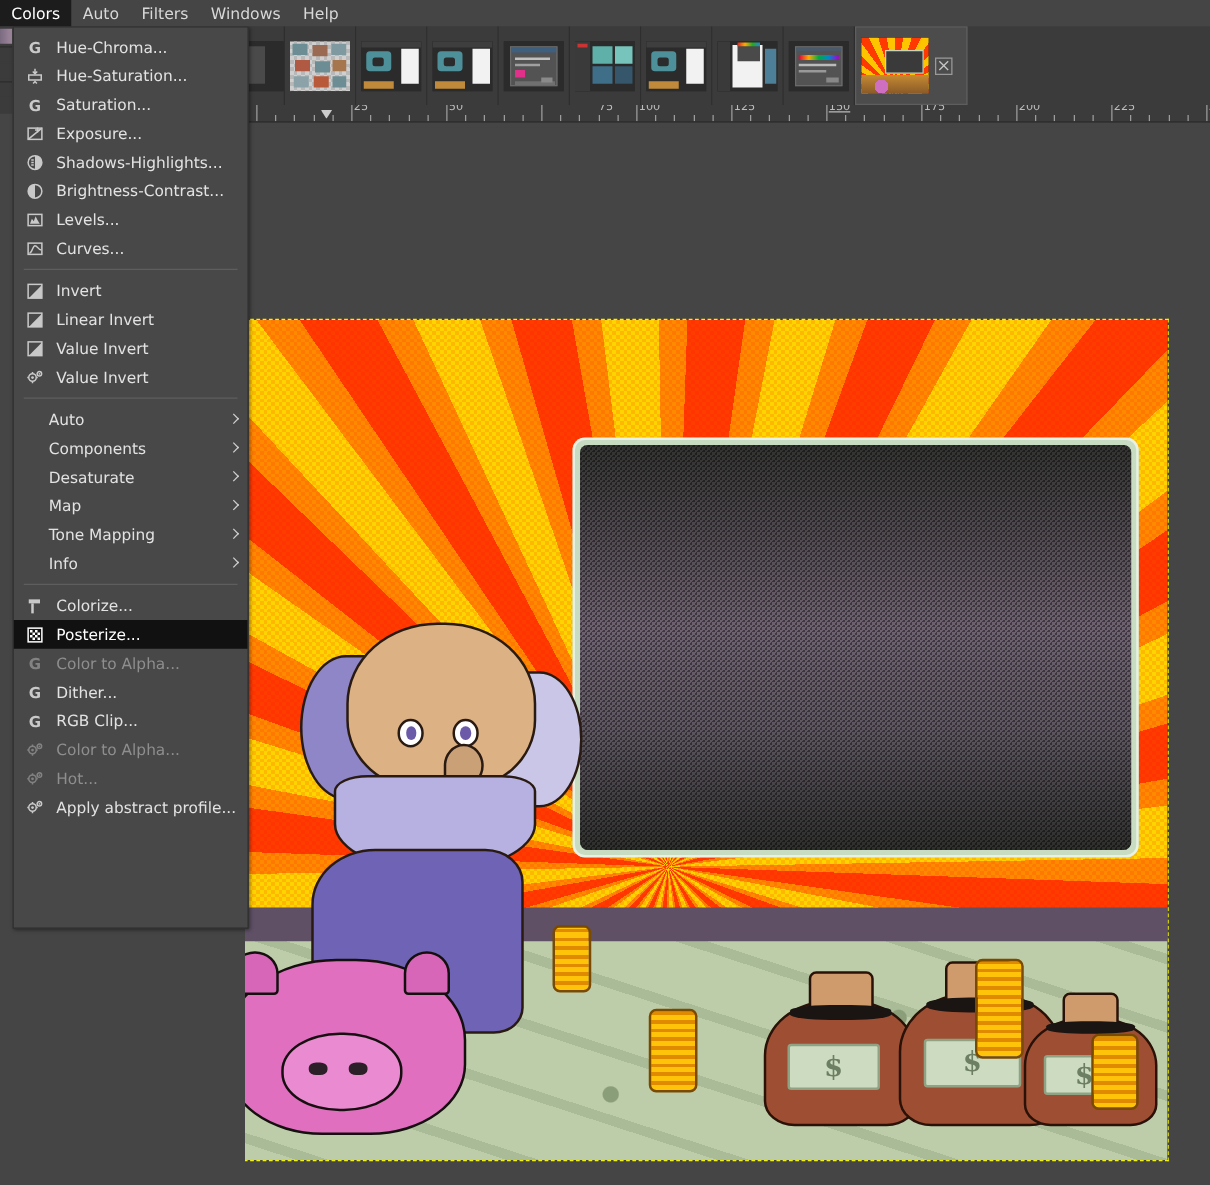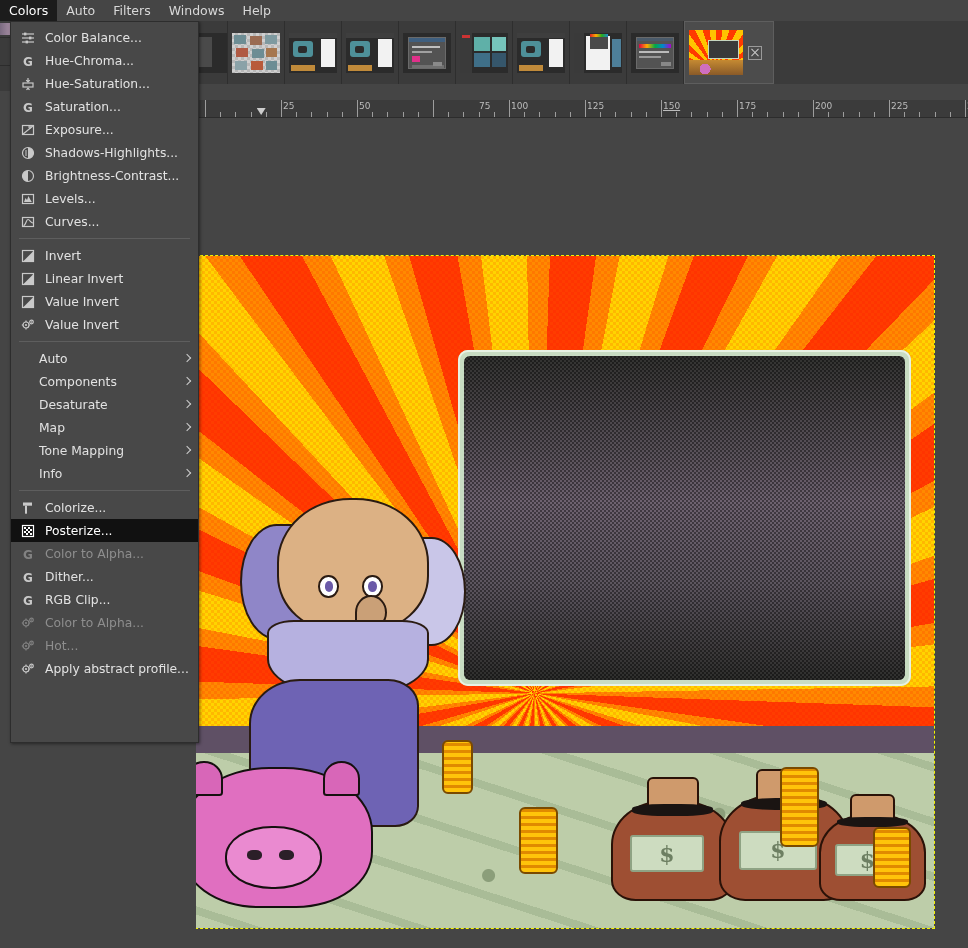--- a/index.html
+++ b/index.html
@@ -90,21 +90,21 @@
         #ff3a00 0deg 9deg, #ffc400 9deg 18deg);
   }
   .screen-mini { position:absolute; left:36%; top:22%; width:56%; height:42%;
     background:#3a3a3a; border:1px solid #c6d6c0; }
   .gold-mini { position:absolute; left:0; bottom:0; width:100%; height:34%;
     background: radial-gradient(circle at 30% 60%, #cf6fc0 0 14%, transparent 14%),
                 linear-gradient(#c58a32,#8a5a28); }
 
   
   .ruler-h {
-    position: absolute; left: 196px; top: 100px; width: 772px; height: 18px;
+    position: absolute; left: 196px; top: 80px; width: 772px; height: 18px;
     background: #3b3b3b; overflow: hidden; z-index: 6;
     border-bottom: 1px solid #2c2c2c;
   }
   .ruler-h .ticks { position: absolute; inset: 0; }
   .ruler-h .tick { position: absolute; bottom: 0; width: 1px; background: #9d9d9d; }
   .ruler-h .lbl {
     position: absolute; top: 1px; font-size: 9px; color: #bcbcbc;
     font-family: "DejaVu Sans", "Liberation Sans", sans-serif; white-space: nowrap;
   }
   .ruler-pos {
@@ -529,35 +529,20 @@
       <div class="mi">Auto</div>
       <div class="mi">Filters</div>
       <div class="mi">Windows</div>
       <div class="mi">Help</div>
     </div>
 
   <div class="menu-panel" id="colors-menu">
       <div class="menu-item">
         <span class="ico">
           <svg width="14" height="14" viewBox="0 0 14 14">
-            <g stroke="#c9c9c9" fill="none" stroke-width="1.2">
-              <line x1="1" y1="3" x2="13" y2="3"></line>
-              <line x1="1" y1="7" x2="13" y2="7"></line>
-              <line x1="1" y1="11" x2="13" y2="11"></line>
-            </g>
-            <rect x="3" y="1.6" width="2.4" height="2.8" fill="#c9c9c9"></rect>
-            <rect x="8" y="5.6" width="2.4" height="2.8" fill="#c9c9c9"></rect>
-            <rect x="4.6" y="9.6" width="2.4" height="2.8" fill="#c9c9c9"></rect>
-          </svg>
-        </span>
-        <span class="txt">Color Balance...</span>
-      </div>
-      <div class="menu-item">
-        <span class="ico">
-          <svg width="14" height="14" viewBox="0 0 14 14">
             <text x="7" y="11.5" font-size="12" font-family="DejaVu Sans, sans-serif" font-weight="bold" fill="#c9c9c9" text-anchor="middle">G</text>
           </svg>
         </span>
         <span class="txt">Hue-Chroma...</span>
       </div>
       <div class="menu-item">
         <span class="ico">
           <svg width="14" height="14" viewBox="0 0 14 14">
             <rect x="2" y="6" width="10" height="4" stroke="#c9c9c9" fill="none" stroke-width="1.2"></rect>
             <path d="M7 1 L7 5 M5.2 3.2 L7 5 L8.8 3.2" stroke="#c9c9c9" fill="none" stroke-width="1.2"></path>

